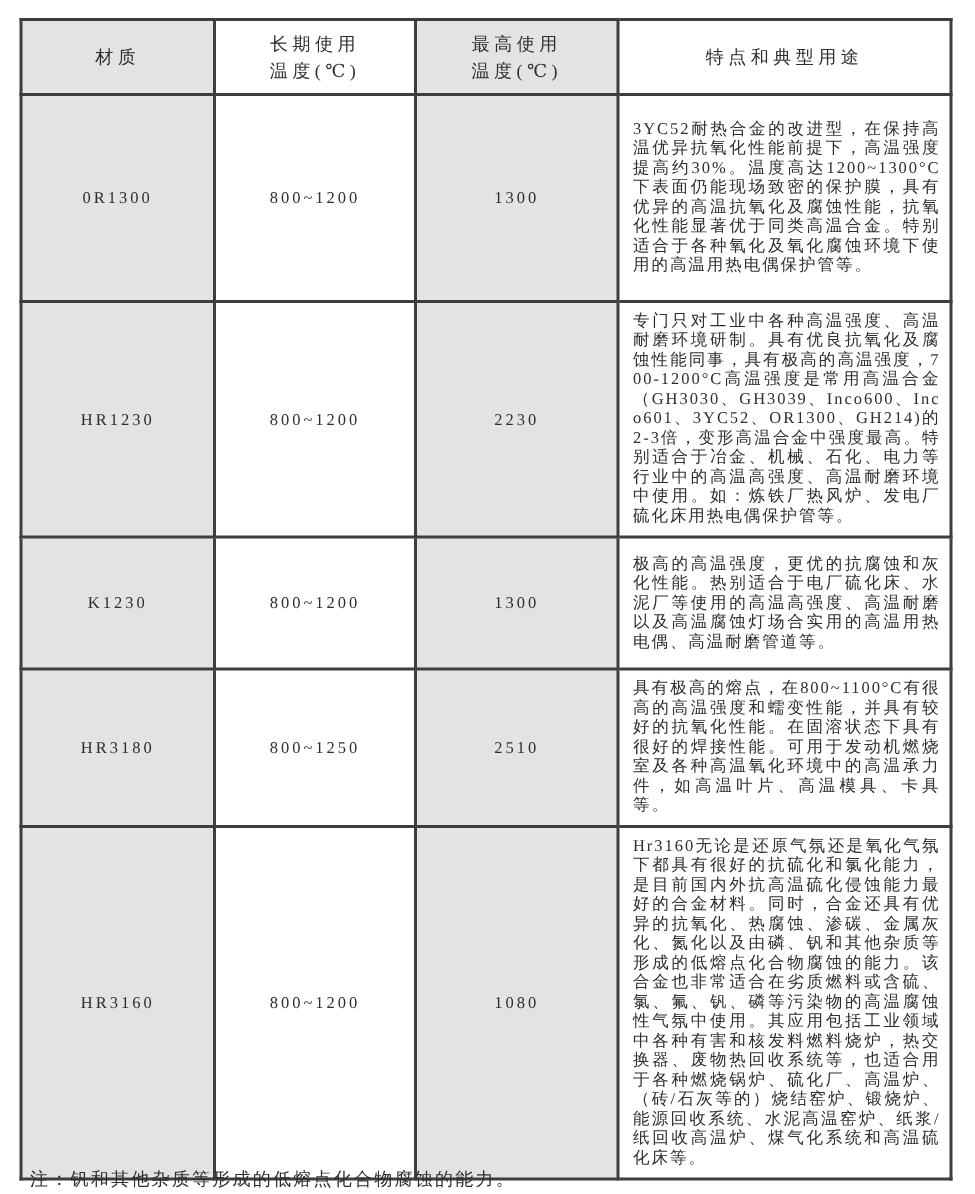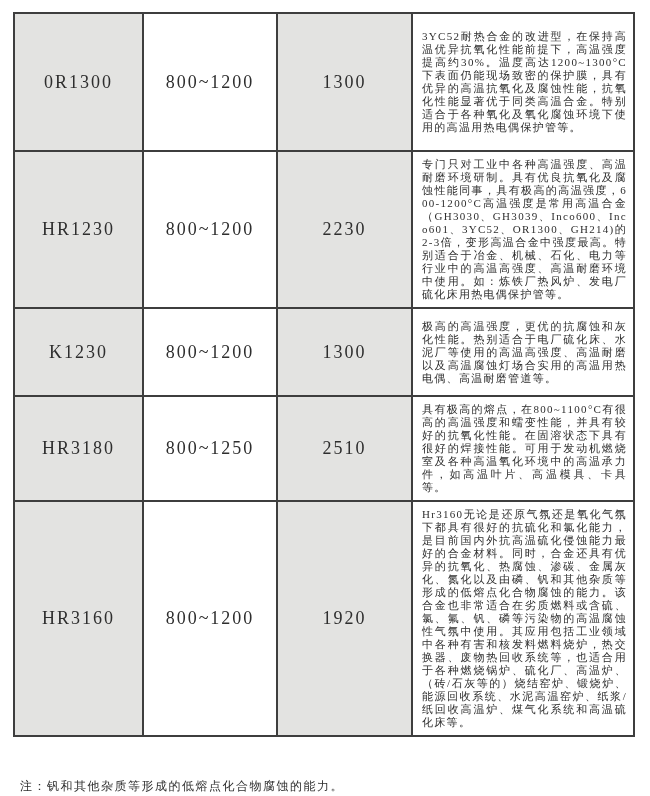--- a/index.html
+++ b/index.html
@@ -32,21 +32,21 @@
     font-size:12px;
     letter-spacing:3px;
     text-align:center;
     vertical-align:middle;
     line-height:1.5;
     padding:6px 2px;
   }
   td.center-cell{
     text-align:center;
     vertical-align:middle;
-    font-size:18px;
+    font-size:11px;
     letter-spacing:2px;
     white-space:nowrap;
   }
   td.desc-cell{
     vertical-align:middle;
     font-size:11px;
     line-height:13px;
     letter-spacing:1.3px;
     text-align:justify;
     padding:6px 6px 6px 9px;
@@ -66,51 +66,63 @@
 <body>
 
 <table class="spec">
   <colgroup>
     <col class="col-material">
     <col class="col-longterm">
     <col class="col-maxtemp">
     <col class="col-features">
   </colgroup>
   <tbody>
+      <tr style="height:44px;">
+    <th class="head bg-gray">材质</th>
+    <th class="head bg-white">
+      <div>长期使用</div>
+      <div>温度(℃)</div>
+    </th>
+    <th class="head bg-gray">
+      <div>最高使用</div>
+      <div>温度(℃)</div>
+    </th>
+    <th class="head bg-white">特点和典型用途</th>
+  </tr>
 
   <tr style="height:138px;">
     <td class="center-cell bg-gray">0R1300</td>
     <td class="center-cell bg-white">800~1200</td>
     <td class="center-cell bg-gray">1300</td>
     <td class="desc-cell bg-white">3YC52耐热合金的改进型，在保持高温优异抗氧化性能前提下，高温强度提高约30%。温度高达1200~1300°C下表面仍能现场致密的保护膜，具有优异的高温抗氧化及腐蚀性能，抗氧化性能显著优于同类高温合金。特别适合于各种氧化及氧化腐蚀环境下使用的高温用热电偶保护管等。</td>
   </tr>
 
   <tr style="height:156px;">
     <td class="center-cell bg-gray">HR1230</td>
     <td class="center-cell bg-white">800~1200</td>
     <td class="center-cell bg-gray">2230</td>
-    <td class="desc-cell bg-white">专门只对工业中各种高温强度、高温耐磨环境研制。具有优良抗氧化及腐蚀性能同事，具有极高的高温强度，600-1200°C高温强度是常用高温合金（GH3030、GH3039、Inco600、Inco601、3YC52、OR1300、GH214)的2-3倍，变形高温合金中强度最高。特别适合于冶金、机械、石化、电力等行业中的高温高强度、高温耐磨环境中使用。如：炼铁厂热风炉、发电厂硫化床用热电偶保护管等。</td>
+    <td class="desc-cell bg-white">专门只对工业中各种高温强度、高温耐磨环境研制。具有优良抗氧化及腐蚀性能同事，具有极高的高温强度，700-1200°C高温强度是常用高温合金（GH3030、GH3039、Inco600、Inco601、3YC52、OR1300、GH214)的2-3倍，变形高温合金中强度最高。特别适合于冶金、机械、石化、电力等行业中的高温高强度、高温耐磨环境中使用。如：炼铁厂热风炉、发电厂硫化床用热电偶保护管等。</td>
   </tr>
 
   <tr style="height:88px;">
     <td class="center-cell bg-gray">K1230</td>
     <td class="center-cell bg-white">800~1200</td>
     <td class="center-cell bg-gray">1300</td>
     <td class="desc-cell bg-white">极高的高温强度，更优的抗腐蚀和灰化性能。热别适合于电厂硫化床、水泥厂等使用的高温高强度、高温耐磨以及高温腐蚀灯场合实用的高温用热电偶、高温耐磨管道等。</td>
   </tr>
 
   <tr style="height:96px;">
     <td class="center-cell bg-gray">HR3180</td>
     <td class="center-cell bg-white">800~1250</td>
     <td class="center-cell bg-gray">2510</td>
     <td class="desc-cell bg-white">具有极高的熔点，在800~1100°C有很高的高温强度和蠕变性能，并具有较好的抗氧化性能。在固溶状态下具有很好的焊接性能。可用于发动机燃烧室及各种高温氧化环境中的高温承力件，如高温叶片、高温模具、卡具等。</td>
   </tr>
 
   <tr style="height:228px;">
     <td class="center-cell bg-gray">HR3160</td>
     <td class="center-cell bg-white">800~1200</td>
-    <td class="center-cell bg-gray">1920</td>
+    <td class="center-cell bg-gray">1080</td>
     <td class="desc-cell bg-white">Hr3160无论是还原气氛还是氧化气氛下都具有很好的抗硫化和氯化能力，是目前国内外抗高温硫化侵蚀能力最好的合金材料。同时，合金还具有优异的抗氧化、热腐蚀、渗碳、金属灰化、氮化以及由磷、钒和其他杂质等形成的低熔点化合物腐蚀的能力。该合金也非常适合在劣质燃料或含硫、氯、氟、钒、磷等污染物的高温腐蚀性气氛中使用。其应用包括工业领域中各种有害和核发料燃料烧炉，热交换器、废物热回收系统等，也适合用于各种燃烧锅炉、硫化厂、高温炉、（砖/石灰等的）烧结窑炉、锻烧炉、能源回收系统、水泥高温窑炉、纸浆/纸回收高温炉、煤气化系统和高温硫化床等。</td>
   </tr>
 </tbody>
   </table>
 
 <div class="note">注：钒和其他杂质等形成的低熔点化合物腐蚀的能力。</div>
 
 </body></html>

